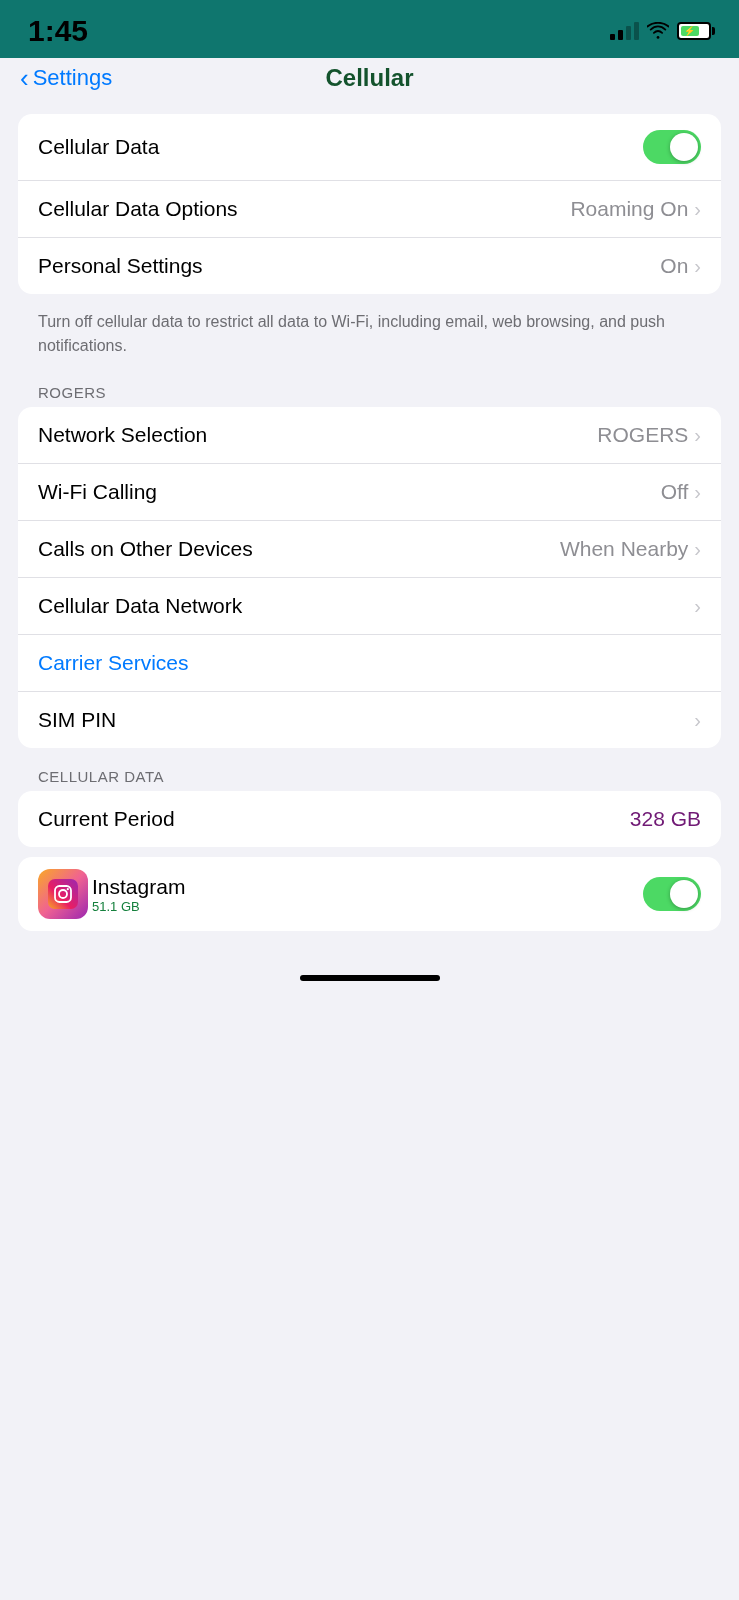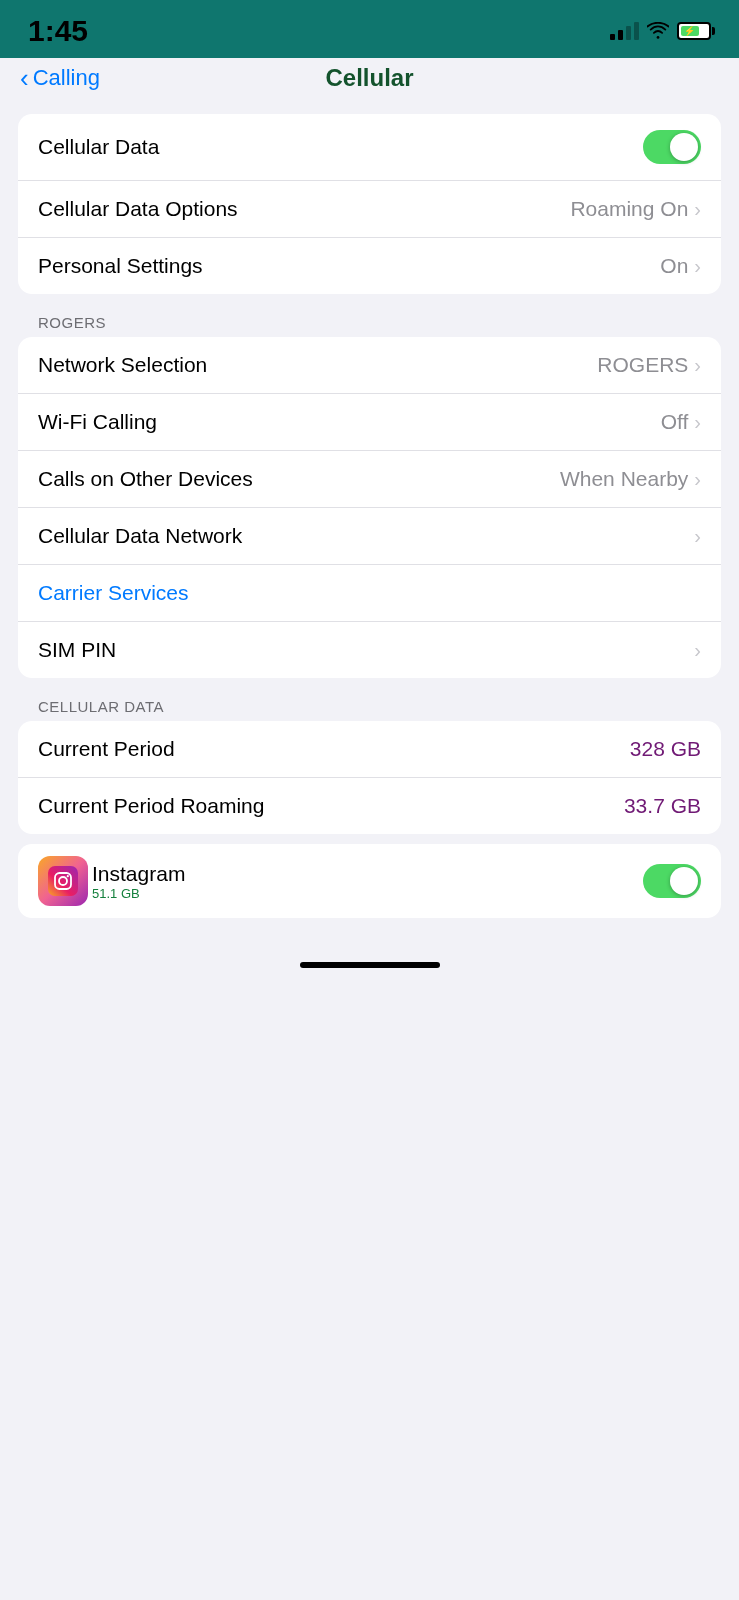--- a/index.html
+++ b/index.html
@@ -287,21 +287,21 @@
           <span class="battery-bolt">⚡</span>
         </div>
       </div>
     </div>
   </div>
 </div>
 
 <div class="nav-bar">
   <div class="back-btn">
     <span class="back-chevron">‹</span>
-    <span class="back-text">Calling</span>
+    <span class="back-text">Settings</span>
   </div>
   <span class="nav-title">Cellular</span>
 </div>
 
 <div class="content">
 
   <div class="card">
     <div class="card-row">
       <span class="row-label">Cellular Data</span>
       <div class="toggle">
@@ -317,20 +317,21 @@
     </div>
     <div class="card-row">
       <span class="row-label">Personal Settings</span>
       <div class="row-right">
         <span class="row-value">On</span>
         <span class="chevron-right">›</span>
       </div>
     </div>
   </div>
 
+  <div class="footer-note">Turn off cellular data to restrict all data to Wi-Fi, including email, web browsing, and push notifications.</div>
 
   <div class="section-label">ROGERS</div>
 
   <div class="card">
     <div class="card-row">
       <span class="row-label">Network Selection</span>
       <div class="row-right">
         <span class="row-value">ROGERS</span>
         <span class="chevron-right">›</span>
       </div>
@@ -366,24 +367,20 @@
     </div>
   </div>
 
 
   <div class="section-label">CELLULAR DATA</div>
 
   <div class="card">
     <div class="card-row">
       <span class="row-label">Current Period</span>
       <span class="data-value">328 GB</span>
-    </div>
-    <div class="card-row">
-      <span class="row-label">Current Period Roaming</span>
-      <span class="data-value">33.7 GB</span>
     </div>
   </div>
 
   <div class="instagram-row card">
     <div class="app-icon">
       <svg viewBox="0 0 30 30" fill="none" xmlns="http://www.w3.org/2000/svg">
         <rect width="30" height="30" rx="7" fill="url(#igGrad)"></rect>
         <defs>
           <linearGradient id="igGrad" x1="0" y1="30" x2="30" y2="0" gradientUnits="userSpaceOnUse">
             <stop offset="0%" stop-color="#f9a825"></stop>

